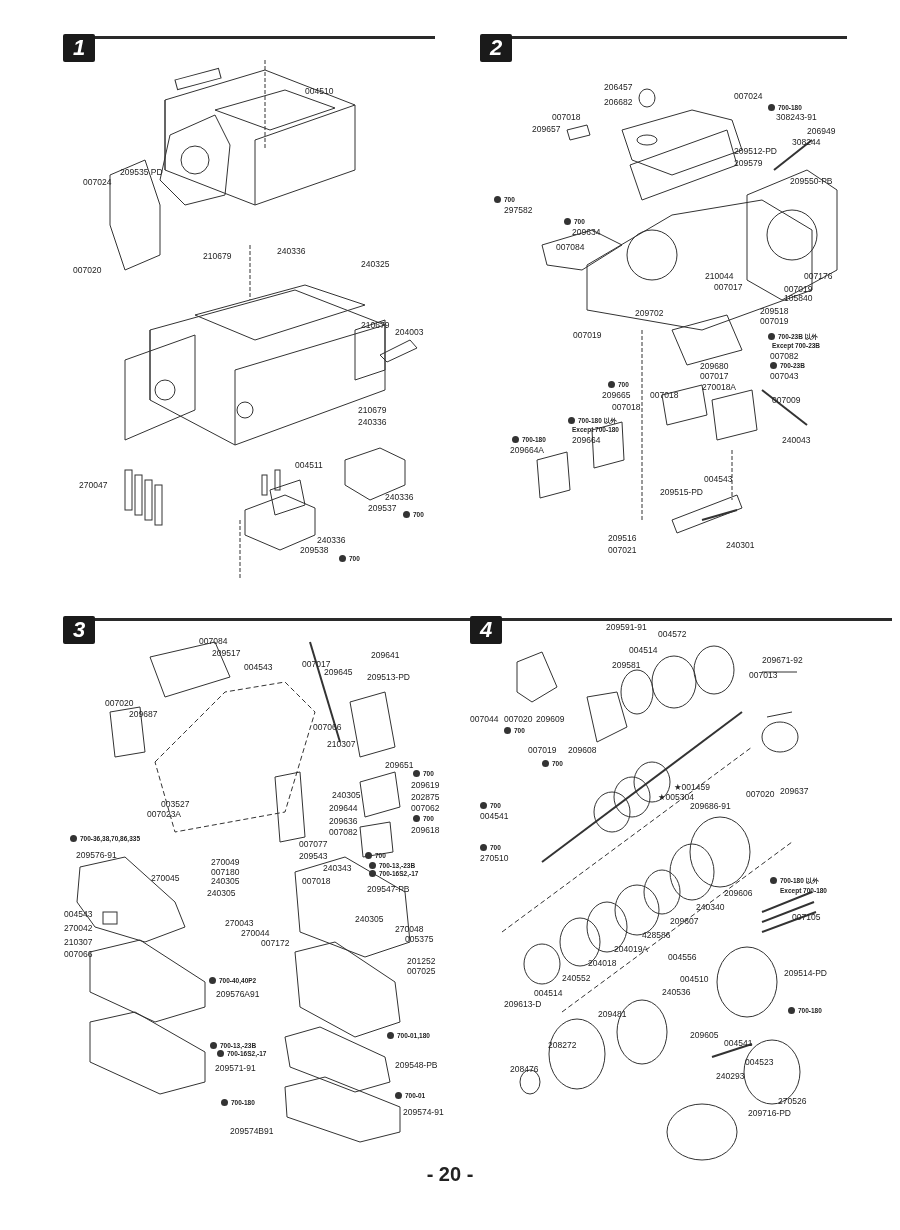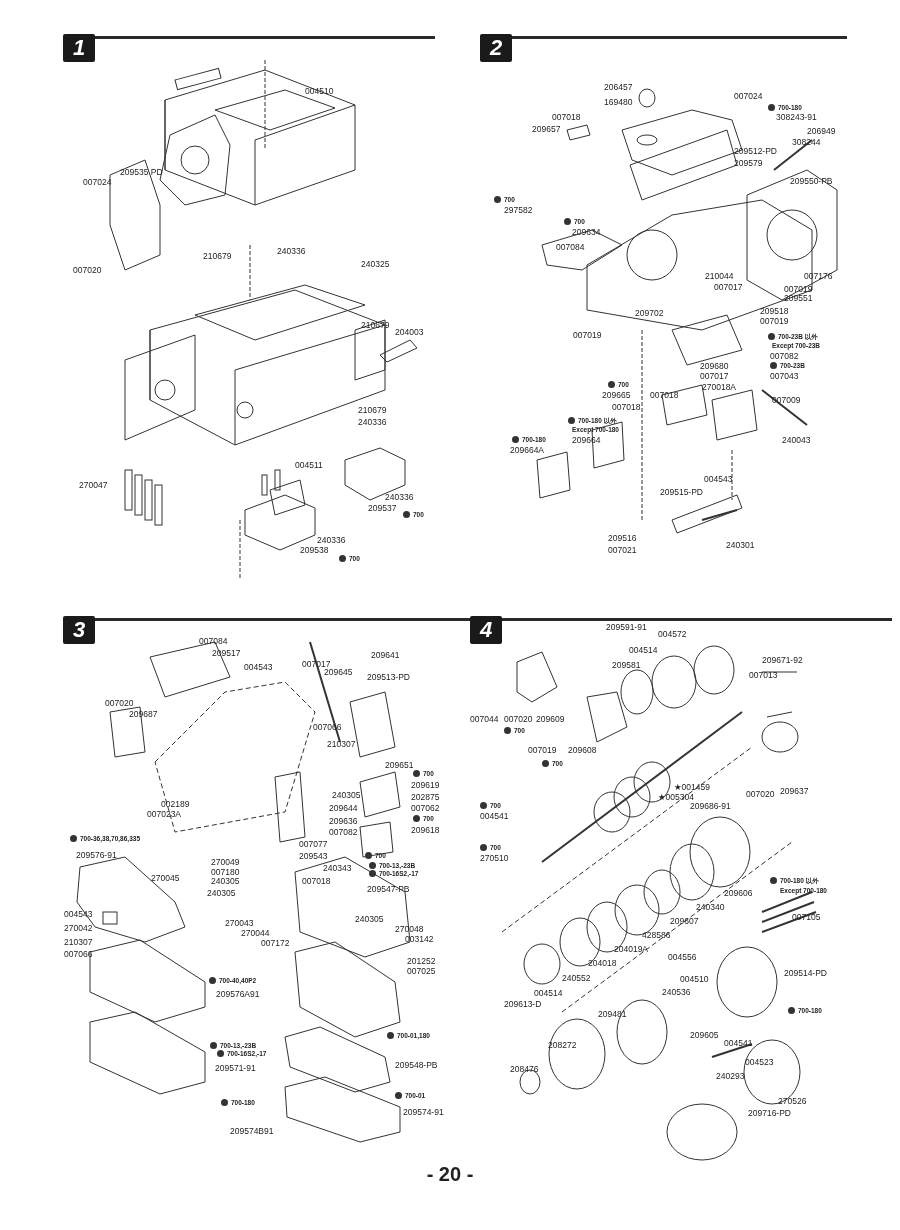--- a/index.html
+++ b/index.html
@@ -96,38 +96,38 @@
     <path d="M190 365 L230 355 L235 385 L195 395 Z"></path>
     <path d="M240 370 L280 360 L285 400 L245 410 Z"></path>
     <path d="M290 360 L335 395" stroke-width="2"></path>
     <path d="M120 400 L150 392 L152 430 L122 438 Z"></path>
     <path d="M65 430 L95 422 L98 460 L68 468 Z"></path>
     <path d="M200 490 L265 465 L270 478 L205 503 Z"></path>
     <path d="M230 490 L265 480" stroke-width="2"></path>
     <path d="M170 300 L170 490 M260 420 L260 470" stroke-dasharray="4 2"></path>
   </svg>
 <span class="lbl" style="left: 132px; top: 52px;">206457</span>
-    <span class="lbl" style="left: 132px; top: 67px;">169480</span>
+    <span class="lbl" style="left: 132px; top: 67px;">206682</span>
     <span class="lbl" style="left: 262px; top: 61px;">007024</span>
     <span class="lbl" style="left: 304px; top: 82px;">308243-91</span>
     <span class="lbl" style="left: 335px; top: 96px;">206949</span>
     <span class="lbl" style="left: 320px; top: 107px;">308244</span>
     <span class="lbl" style="left: 80px; top: 82px;">007018</span>
     <span class="lbl" style="left: 60px; top: 94px;">209657</span>
     <span class="lbl" style="left: 262px; top: 116px;">209512-PD</span>
     <span class="lbl" style="left: 262px; top: 128px;">209579</span>
     <span class="lbl" style="left: 318px; top: 146px;">209550-PB</span>
     <span class="lbl" style="left: 32px; top: 175px;">297582</span>
     <span class="lbl" style="left: 100px; top: 197px;">209634</span>
     <span class="lbl" style="left: 84px; top: 212px;">007084</span>
     <span class="lbl" style="left: 332px; top: 241px;">007176</span>
     <span class="lbl" style="left: 233px; top: 241px;">210044</span>
     <span class="lbl" style="left: 242px; top: 252px;">007017</span>
     <span class="lbl" style="left: 312px; top: 254px;">007019</span>
-    <span class="lbl" style="left: 312px; top: 263px;">209551</span>
+    <span class="lbl" style="left: 312px; top: 263px;">105840</span>
     <span class="lbl" style="left: 163px; top: 278px;">209702</span>
     <span class="lbl" style="left: 288px; top: 276px;">209518</span>
     <span class="lbl" style="left: 288px; top: 286px;">007019</span>
     <span class="lbl" style="left: 101px; top: 300px;">007019</span>
     <span class="lbl" style="left: 298px; top: 321px;">007082</span>
     <span class="lbl" style="left: 228px; top: 331px;">209680</span>
     <span class="lbl" style="left: 228px; top: 341px;">007017</span>
     <span class="lbl" style="left: 298px; top: 341px;">007043</span>
     <span class="lbl" style="left: 230px; top: 352px;">270018A</span>
     <span class="lbl" style="left: 130px; top: 360px;">209665</span>
@@ -184,21 +184,21 @@
     <span class="lbl" style="left: 312px; top: 60px;">209513-PD</span>
     <span class="lbl" style="left: 50px; top: 86px;">007020</span>
     <span class="lbl" style="left: 74px; top: 97px;">209687</span>
     <span class="lbl" style="left: 258px; top: 110px;">007066</span>
     <span class="lbl" style="left: 272px; top: 127px;">210307</span>
     <span class="lbl" style="left: 330px; top: 148px;">209651</span>
     <span class="lbl" style="left: 356px; top: 168px;">209619</span>
     <span class="lbl" style="left: 277px; top: 178px;">240305</span>
     <span class="lbl" style="left: 356px; top: 180px;">202875</span>
     <span class="lbl" style="left: 356px; top: 191px;">007062</span>
-    <span class="lbl" style="left: 106px; top: 187px;">002189</span>
+    <span class="lbl" style="left: 106px; top: 187px;">003527</span>
     <span class="lbl" style="left: 92px; top: 197px; text-align: center;">007023A</span>
     <span class="lbl" style="left: 274px; top: 191px;">209644</span>
     <span class="lbl" style="left: 274px; top: 204px;">209636</span>
     <span class="lbl" style="left: 274px; top: 215px;">007082</span>
     <span class="lbl" style="left: 356px; top: 213px;">209618</span>
     <span class="lbl" style="left: 244px; top: 227px;">007077</span>
     <span class="lbl" style="left: 244px; top: 239px;">209543</span>
     <span class="lbl" style="left: 21px; top: 238px;">209576-91</span>
     <span class="lbl" style="left: 156px; top: 245px;">270049</span>
     <span class="lbl" style="left: 268px; top: 251px;">240343</span>
@@ -209,21 +209,21 @@
     <span class="lbl" style="left: 312px; top: 272px;">209547-PB</span>
     <span class="lbl" style="left: 152px; top: 276px;">240305</span>
     <span class="lbl" style="left: 9px; top: 297px;">004543</span>
     <span class="lbl" style="left: 300px; top: 302px;">240305</span>
     <span class="lbl" style="left: 170px; top: 306px;">270043</span>
     <span class="lbl" style="left: 9px; top: 311px;">270042</span>
     <span class="lbl" style="left: 186px; top: 316px;">270044</span>
     <span class="lbl" style="left: 340px; top: 312px;">270048</span>
     <span class="lbl" style="left: 9px; top: 325px;">210307</span>
     <span class="lbl" style="left: 206px; top: 326px;">007172</span>
-    <span class="lbl" style="left: 350px; top: 322px;">003142</span>
+    <span class="lbl" style="left: 350px; top: 322px;">005375</span>
     <span class="lbl" style="left: 9px; top: 337px;">007066</span>
     <span class="lbl" style="left: 352px; top: 344px;">201252</span>
     <span class="lbl" style="left: 352px; top: 354px;">007025</span>
     <span class="lbl" style="left: 161px; top: 377px;">209576A91</span>
     <span class="lbl" style="left: 160px; top: 451px;">209571-91</span>
     <span class="lbl" style="left: 340px; top: 448px;">209548-PB</span>
     <span class="lbl" style="left: 348px; top: 495px;">209574-91</span>
     <span class="lbl" style="left: 175px; top: 514px;">209574B91</span>
     <span class="note" style="left: 358px; top: 158px;"><span class="dot"></span><span>700</span></span>
     <span class="note" style="left: 358px; top: 203px;"><span class="dot"></span><span>700</span></span>

